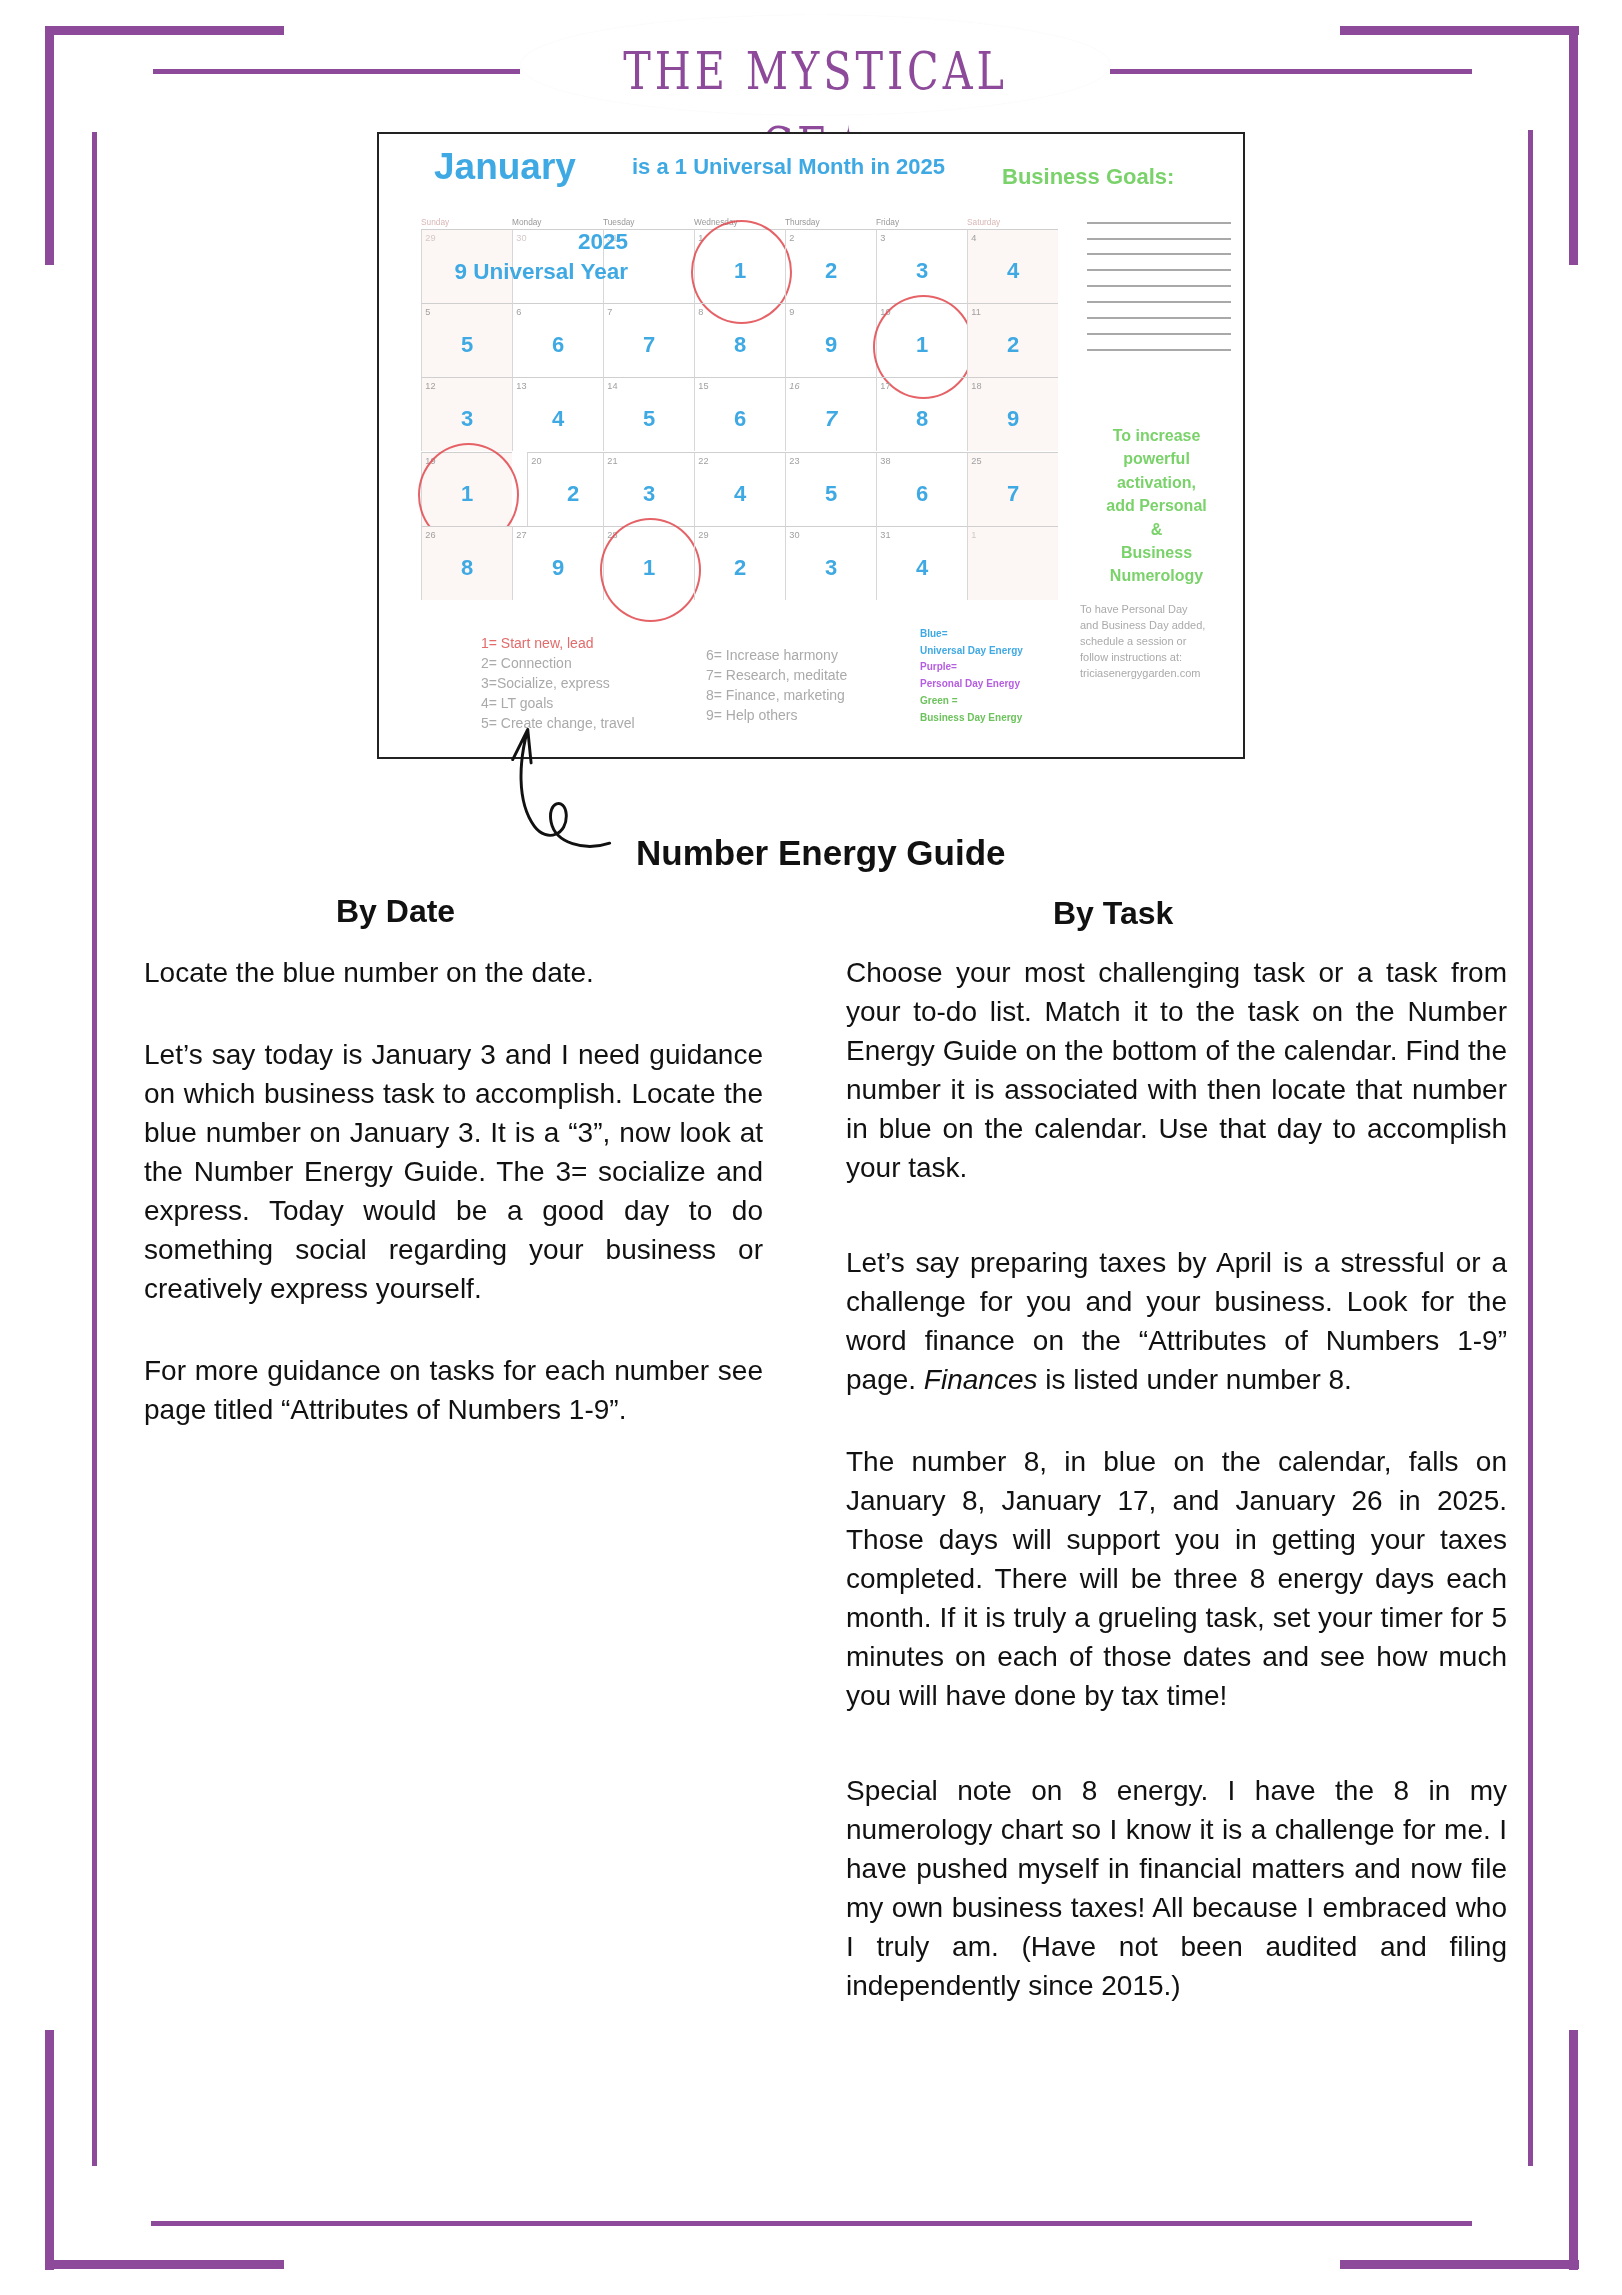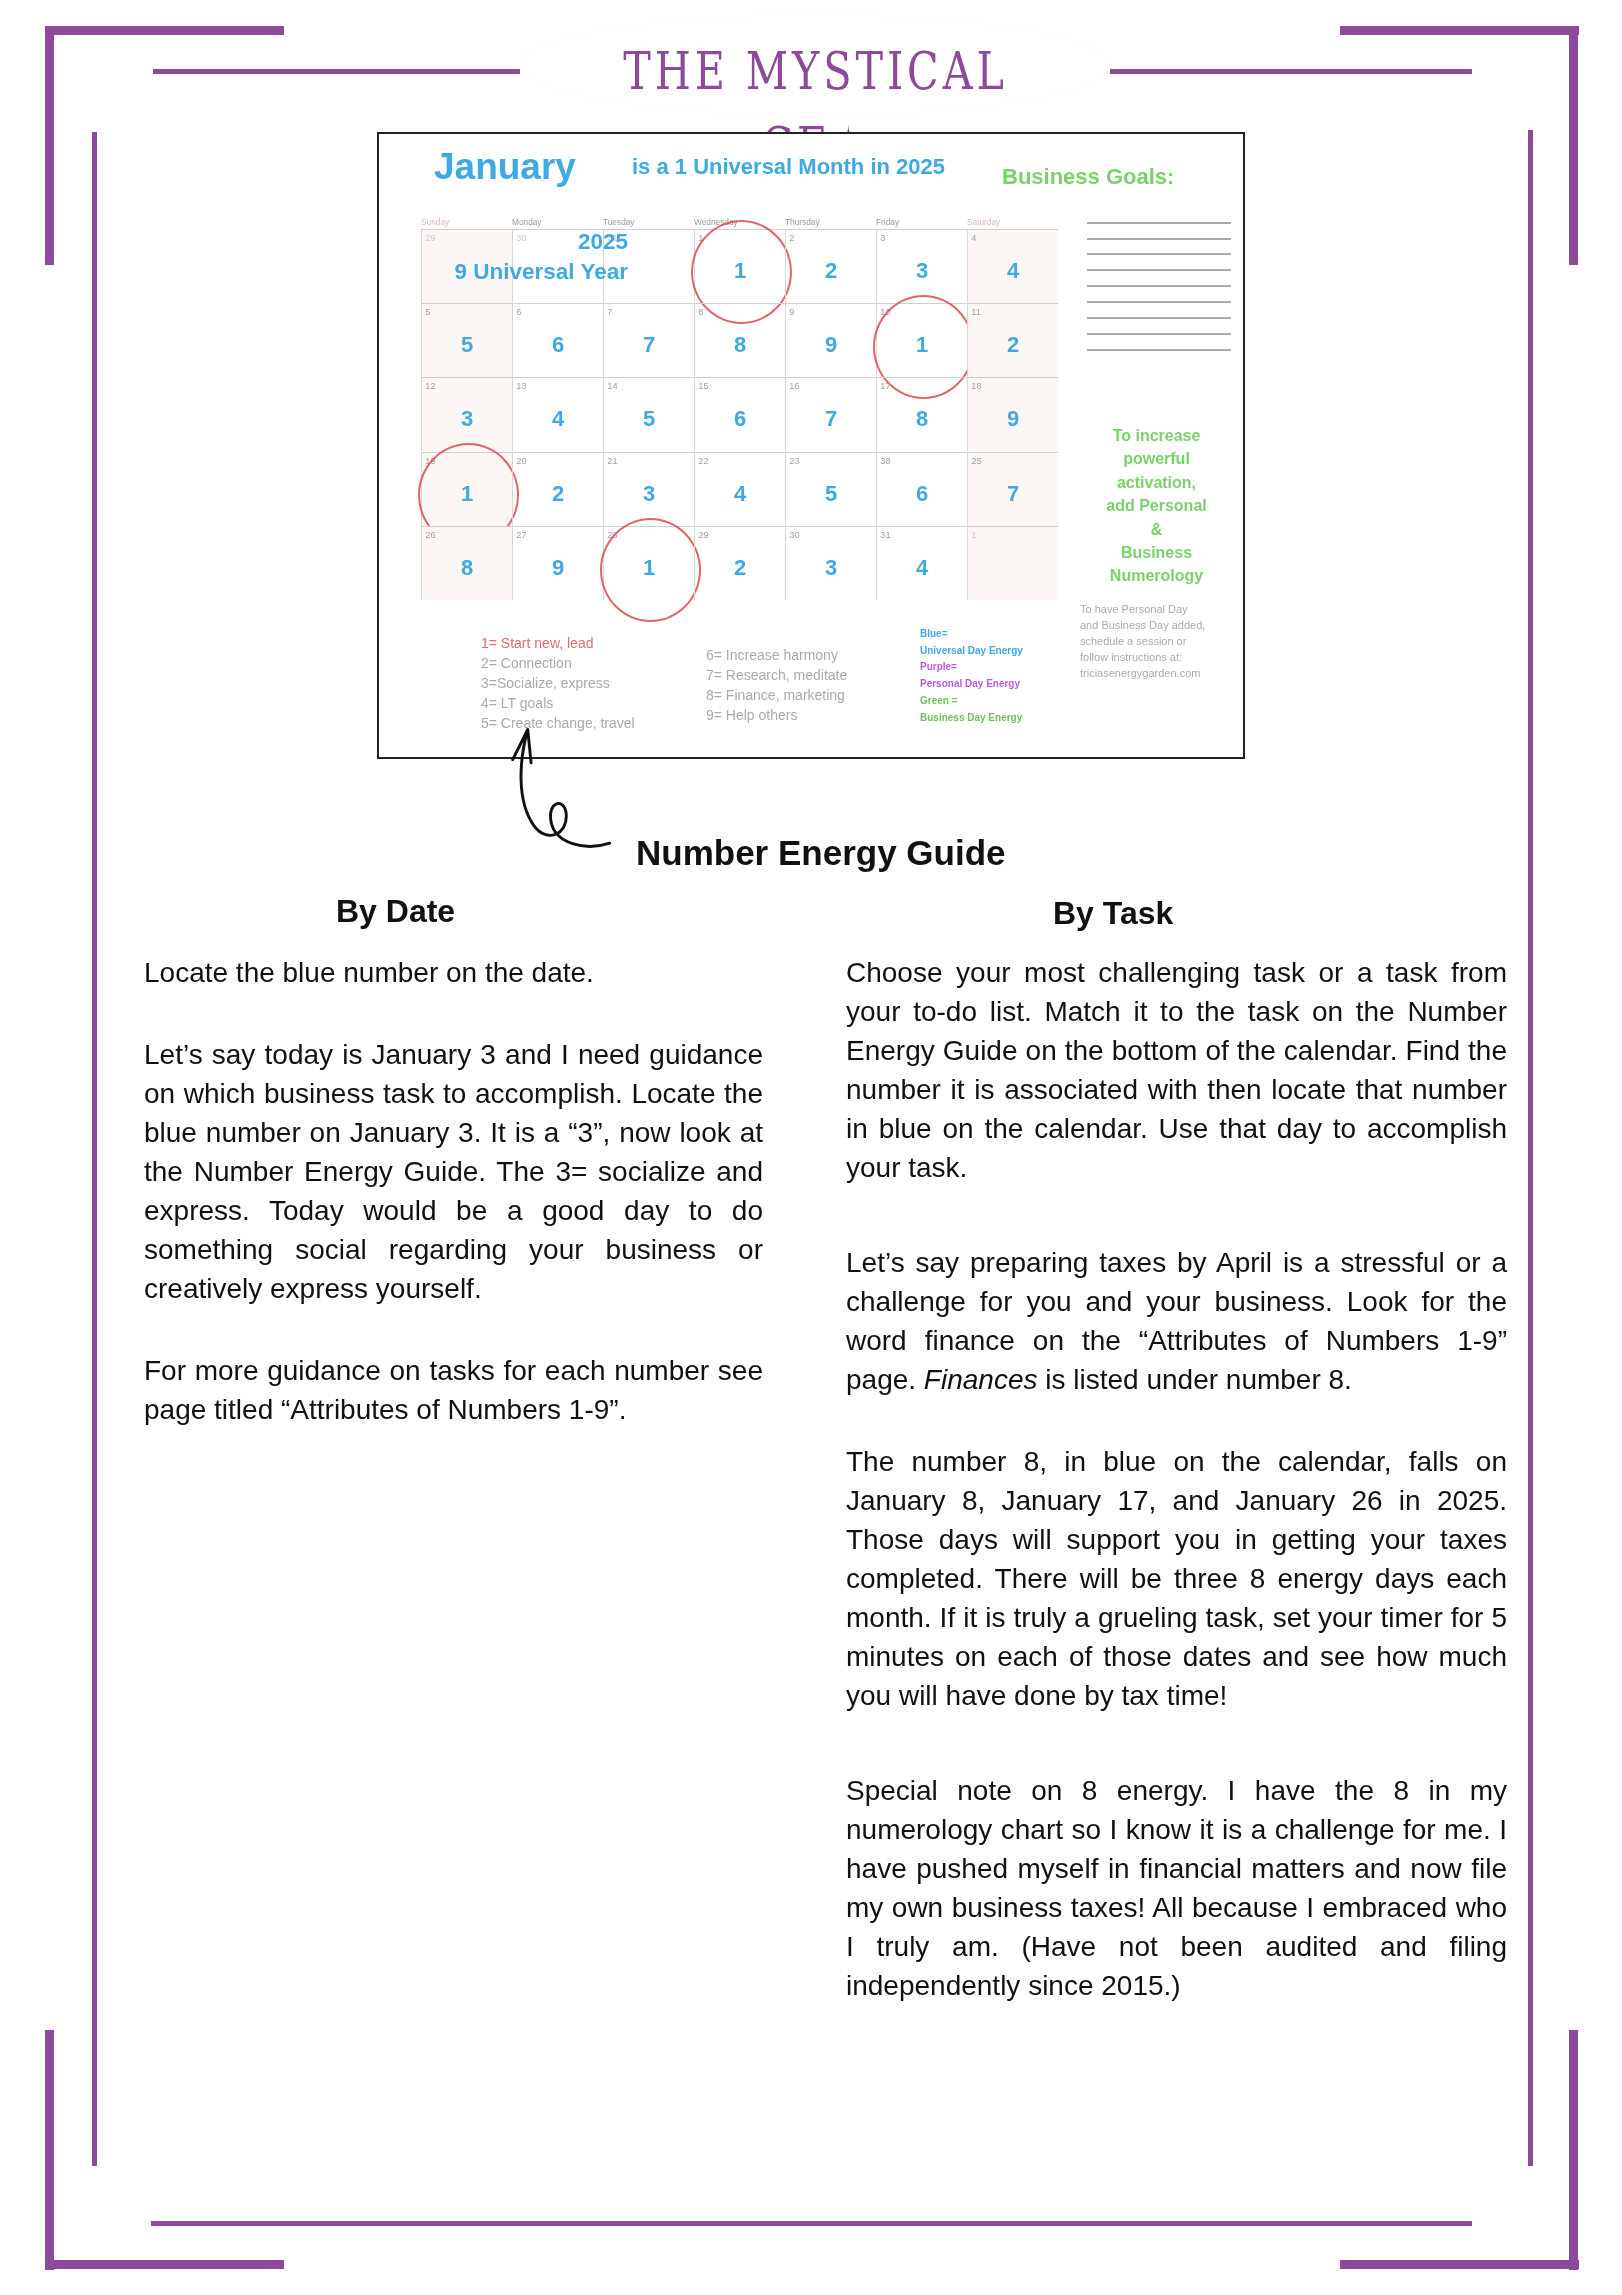--- a/index.html
+++ b/index.html
@@ -141,38 +141,38 @@
         <div class="cal-num">4</div>
       </div>
       <div class="cal-cell" style="left: 182px; top: 160px; width: 91px; height: 74px;">
         <div class="cal-date">14</div>
         <div class="cal-num">5</div>
       </div>
       <div class="cal-cell" style="left: 273px; top: 160px; width: 91px; height: 74px;">
         <div class="cal-date">15</div>
         <div class="cal-num">6</div>
       </div>
-      <div class="cal-cell" style="left: 364px; top: 160px; width: 91px; height: 74px;">
+      <div class="cal-cell" style="left: 364px; top: 160px; width: 91px; height: 74px; font-style: italic;">
         <div class="cal-date">16</div>
         <div class="cal-num">7</div>
       </div>
       <div class="cal-cell" style="left: 455px; top: 160px; width: 91px; height: 74px;">
         <div class="cal-date">17</div>
         <div class="cal-num">8</div>
       </div>
       <div class="cal-cell weekend" style="left: 546px; top: 160px; width: 91px; height: 74px;">
         <div class="cal-date">18</div>
         <div class="cal-num">9</div>
       </div>
       <div class="cal-cell weekend" style="left: 0px; top: 235px; width: 91px; height: 74px;">
         <div class="cal-date">19</div>
         <div class="cal-num">1</div>
       </div>
       <div class="cal-circle" style="left: -2.9px; top: 226px; width: 97px; height: 100px;"></div>
-      <div class="cal-cell" style="left: 91px; top: 235px; width: 91px; height: 74px; padding-left: 8px;">
+      <div class="cal-cell" style="left: 106px; top: 235px; width: 91px; height: 74px; padding-left: 8px;">
         <div class="cal-date">20</div>
         <div class="cal-num">2</div>
       </div>
       <div class="cal-cell" style="left: 182px; top: 235px; width: 91px; height: 74px;">
         <div class="cal-date">21</div>
         <div class="cal-num">3</div>
       </div>
       <div class="cal-cell" style="left: 273px; top: 235px; width: 91px; height: 74px;">
         <div class="cal-date">22</div>
         <div class="cal-num">4</div>

